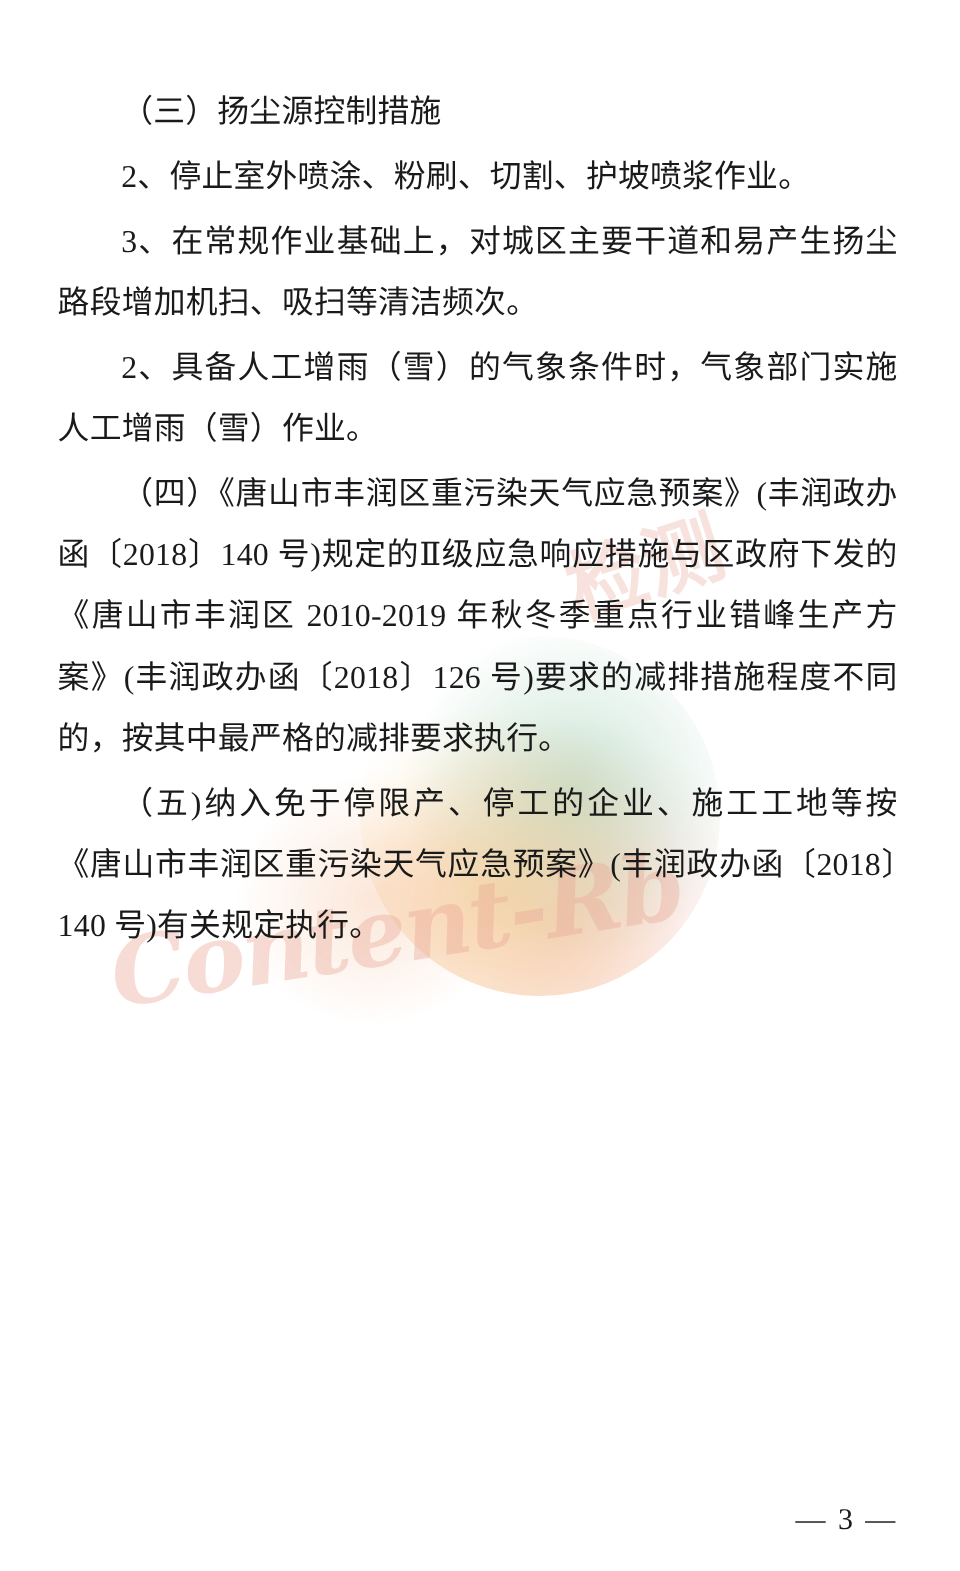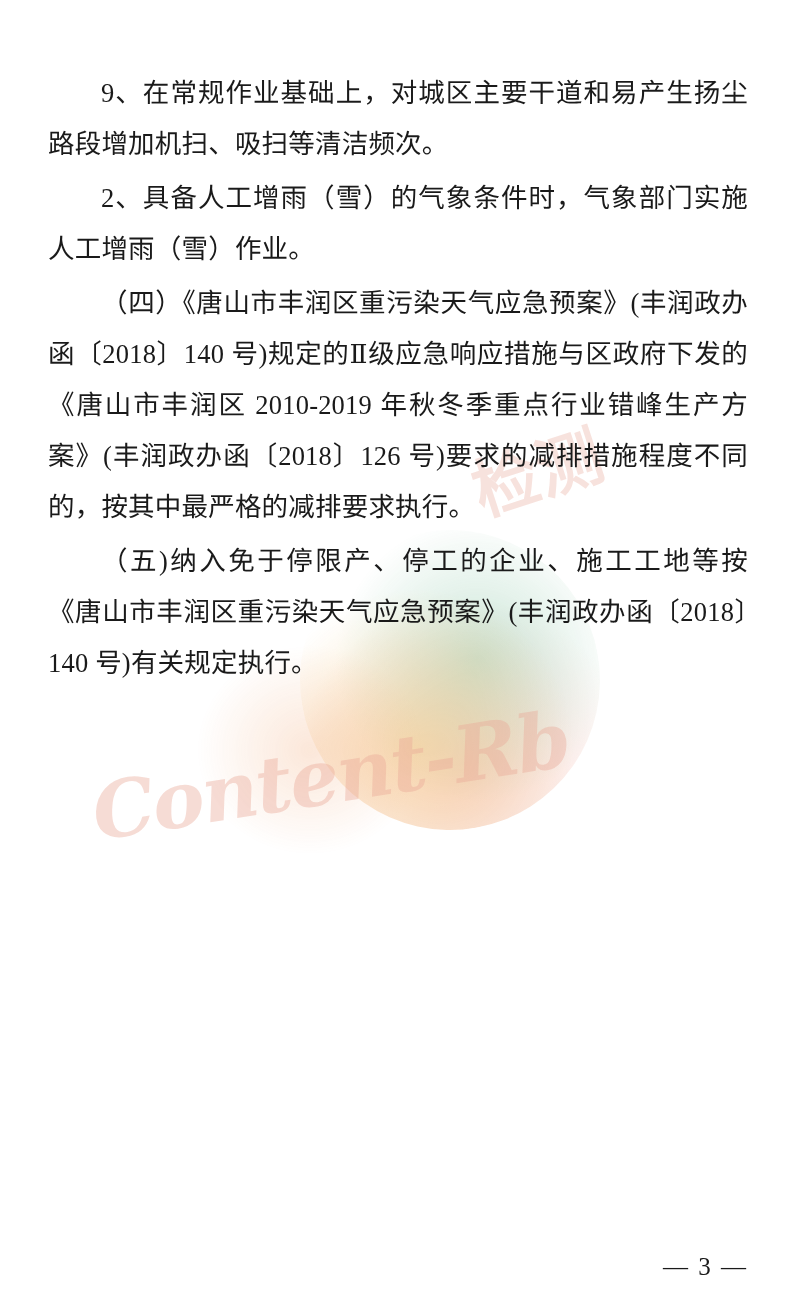--- a/index.html
+++ b/index.html
@@ -107,20 +107,22 @@
 <body>
 
 <div id="watermark">
   <div class="wm-flame"></div>
   <div class="wm-flame2"></div>
   <div class="wm-cn">检测</div>
   <div class="wm-text">Content-Rb</div>
 </div>
 
 <div id="page">
-  <p class="para">9、在常规作业基础上，对城区主要干道和易产生扬尘路段增加机扫、吸扫等清洁频次。</p>
+  <p class="para">（三）扬尘源控制措施</p>
+  <p class="para">2、停止室外喷涂、粉刷、切割、护坡喷浆作业。</p>
+  <p class="para">3、在常规作业基础上，对城区主要干道和易产生扬尘路段增加机扫、吸扫等清洁频次。</p>
   <p class="para">2、具备人工增雨（雪）的气象条件时，气象部门实施人工增雨（雪）作业。</p>
   <p class="para">（四）《唐山市丰润区重污染天气应急预案》(丰润政办函〔2018〕140 号)规定的Ⅱ级应急响应措施与区政府下发的《唐山市丰润区 2010-2019 年秋冬季重点行业错峰生产方案》(丰润政办函〔2018〕126 号)要求的减排措施程度不同的，按其中最严格的减排要求执行。</p>
   <p class="para">（五)纳入免于停限产、停工的企业、施工工地等按《唐山市丰润区重污染天气应急预案》(丰润政办函〔2018〕140 号)有关规定执行。</p>
 
 </div>
 
 <div id="footer">— 3 —</div>
 
 </body></html>

